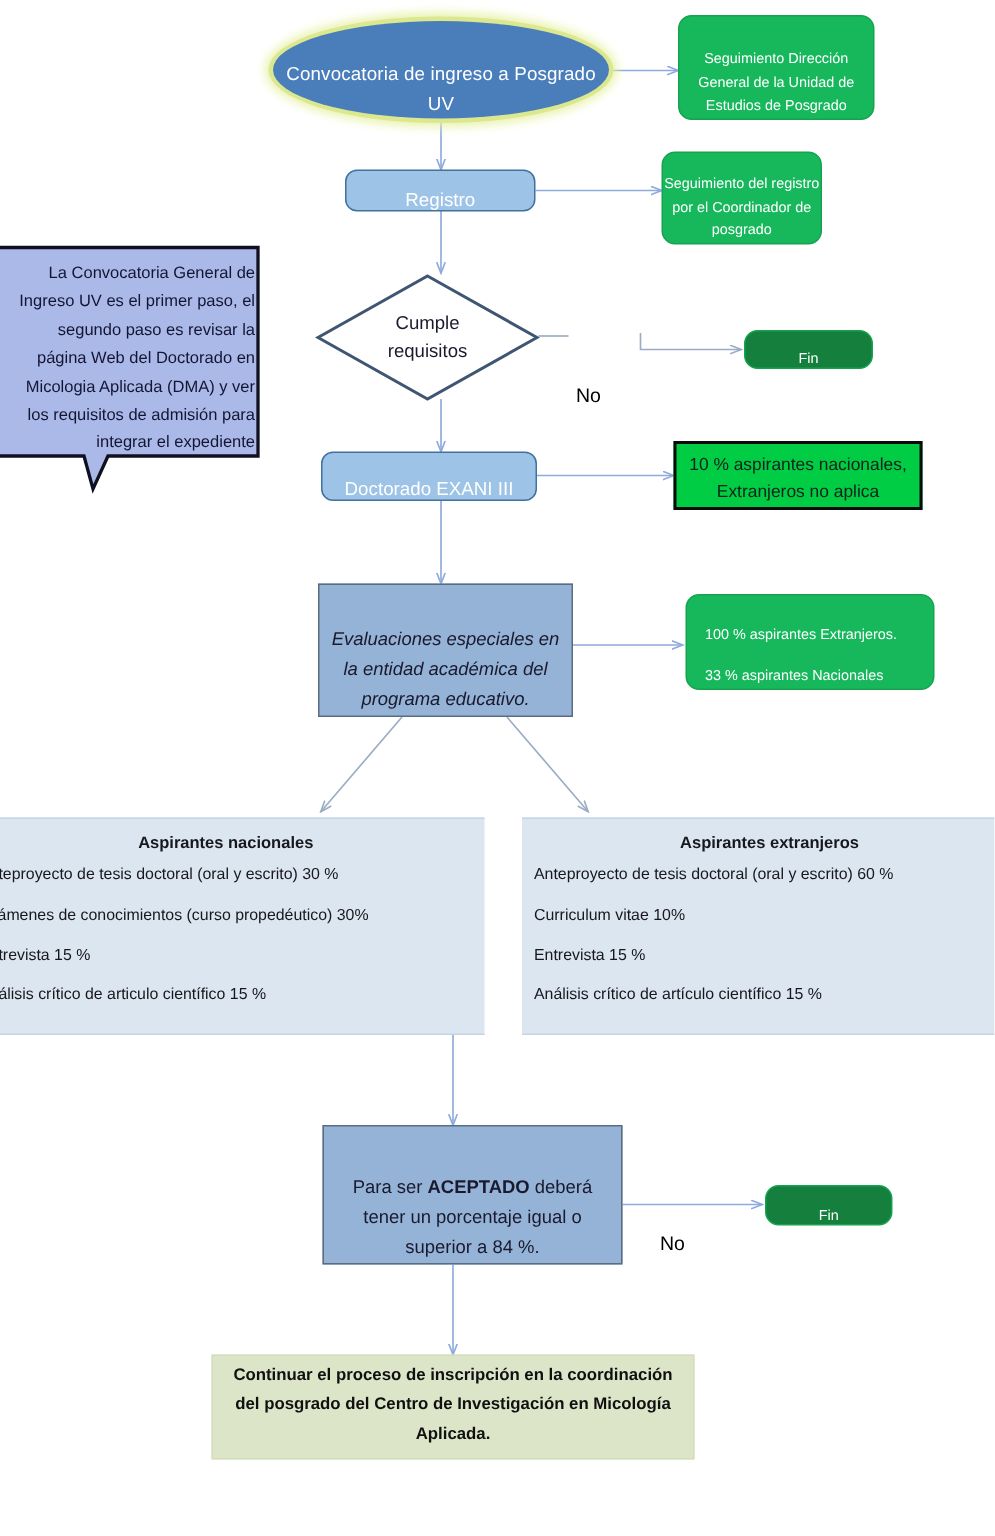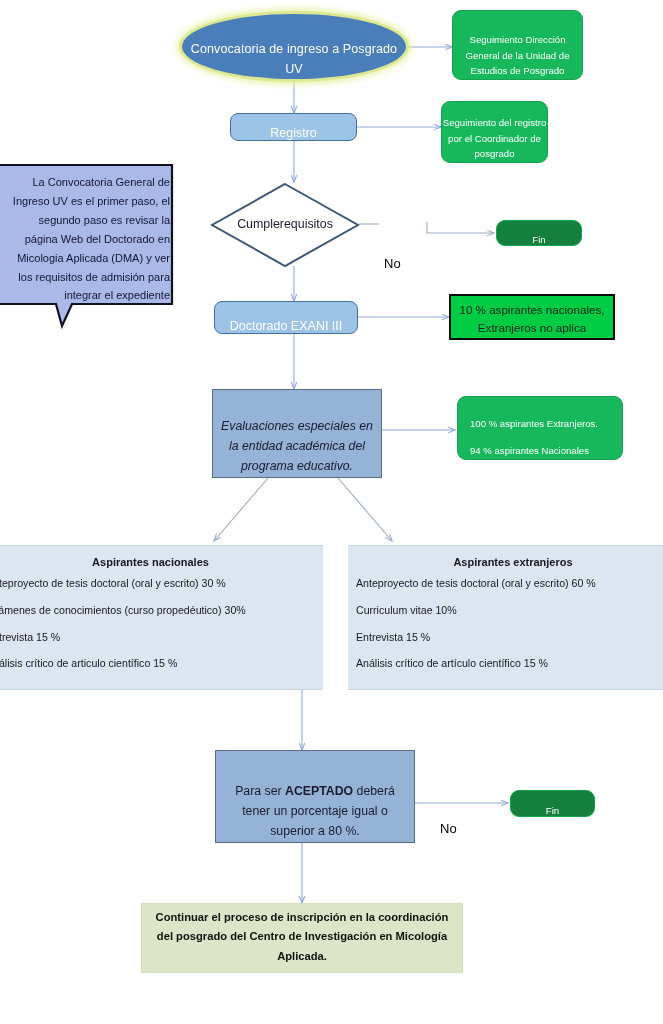--- a/index.html
+++ b/index.html
@@ -87,21 +87,21 @@
     position: absolute;
   }
   .diamond-shape {
     position: absolute;
     inset: 0;
   }
   .diamond-label {
     position: absolute;
     inset: 0;
     display: flex;
-    flex-direction: row;
+    flex-direction: column;
     align-items: center;
     justify-content: center;
     font-size: 12.4px;
     line-height: 1.55;
     color: #1a1a2e;
     text-align: center;
   }
   
   .callout {
     position: absolute;
@@ -259,21 +259,21 @@
   </div>
 
   <div class="node proc-square" style="left:212px; top:389px; width:170px; height:89px;font-style:italic;">
     <span>Evaluaciones especiales en</span>
     <span>la entidad académica del</span>
     <span>programa educativo.</span>
   </div>
 
   <div class="node green-round left-align" style="left:457px; top:396px; width:166px; height:64px;">
     <span style="margin-bottom:12px;">100 % aspirantes Extranjeros.</span>
-    <span>94 % aspirantes Nacionales</span>
+    <span>33 % aspirantes Nacionales</span>
   </div>
 
   <div class="panel" style="left:-22px; top:545px; width:345px; height:145px; padding:0 8px;">
     <div class="panel-title">Aspirantes nacionales</div>
     <div class="panel-line">Anteproyecto de tesis doctoral  (oral y escrito) 30 %</div>
     <div class="panel-line">Exámenes de conocimientos (curso propedéutico) 30%</div>
     <div class="panel-line">Entrevista 15 %</div>
     <div class="panel-line">Análisis crítico de articulo científico 15 %</div>
   </div>
 
@@ -283,21 +283,21 @@
     <div class="panel-line">Curriculum vitae 10%</div>
     <div class="panel-line">Entrevista 15 %</div>
     <div class="panel-line">Análisis crítico de artículo científico 15 %</div>
   </div>
 
   <div class="node proc-square" style="left:215px; top:750px; width:200px; height:93px;">
     <span>
       <span>Para ser </span><span class="bold-inline">ACEPTADO</span><span> deberá</span>
     </span>
     <span>tener un porcentaje igual o</span>
-    <span>superior a 80 %.</span>
+    <span>superior a 84 %.</span>
   </div>
 
   <span class="edge-label" style="left:440px; top:779px;">No</span>
   <span class="edge-label" style="left:258px; top:864px;">Si</span>
 
   <div class="node green-fin" style="left:510px; top:790px; width:85px; height:27px;">
     <span>Fin</span>
   </div>
 
   <div class="node result-box" style="left:141px; top:903px; width:322px; height:70px;">

